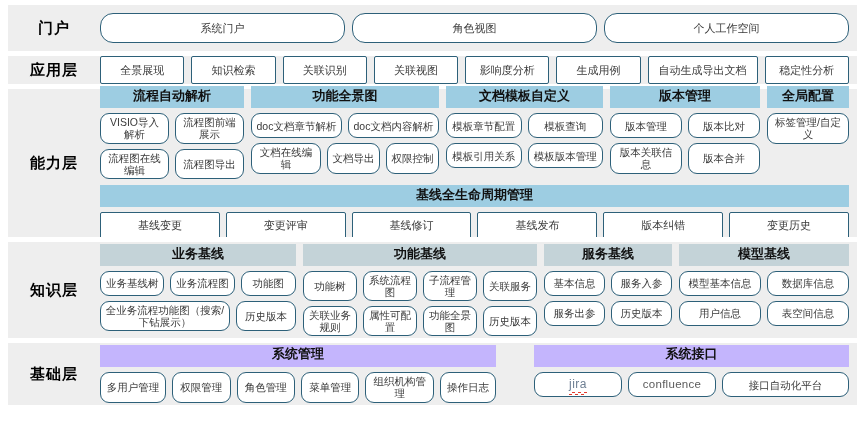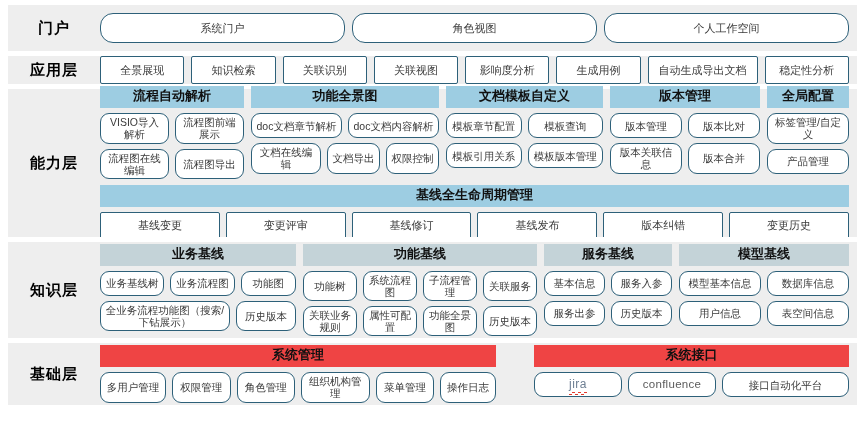--- a/index.html
+++ b/index.html
@@ -71,21 +71,21 @@
     padding:3px 2px 4px;
     line-height:1.15;
     box-sizing:border-box;
   }
   .group-body{ padding-top:5px; }
   .group-body .row{ gap:6px; }
 
   
   .hd-blue  { background:#9dcde2; }
   .hd-gray  { background:#c4d3d8; }
-  .hd-teal  { background:#ef4444; }
+  .hd-teal  { background:#c4b5fd;font-family:Liberation Mono, monospace; }
 
   
   .fullblock{ margin-top:6px; }
   .fullblock .group-head{ display:block; }
 
   
   .jira{
     color:#6e7f93;
     font-size:12px;
     letter-spacing:.5px;
@@ -200,23 +200,20 @@
               <div class="pill" style="flex:1">版本合并</div>
             </div>
           </div>
         </div>
 
         <div class="group" style="flex:1 1 auto">
           <div class="group-head hd-blue">全局配置</div>
           <div class="group-body">
             <div class="row">
               <div class="pill" style="flex:1">标签管理/自定义</div>
-            </div>
-            <div class="row">
-              <div class="pill" style="flex:1">产品管理</div>
             </div>
           </div>
         </div>
 
       </div>
 
       <div class="fullblock">
         <div class="group-head hd-blue">基线全生命周期管理</div>
         <div class="group-body">
           <div class="row">
@@ -310,22 +307,22 @@
     <div class="layer-body">
       <div class="groups">
 
         <div class="group" style="flex:0 0 396px">
           <div class="group-head hd-teal">系统管理</div>
           <div class="group-body">
             <div class="row">
               <div class="pill" style="flex:1.1">多用户管理</div>
               <div class="pill" style="flex:0.95">权限管理</div>
               <div class="pill" style="flex:0.95">角色管理</div>
+              <div class="pill" style="flex:0.95">菜单管理</div>
               <div class="pill" style="flex:1.15">组织机构管理</div>
-              <div class="pill" style="flex:0.95">菜单管理</div>
               <div class="pill" style="flex:0.9">操作日志</div>
             </div>
           </div>
         </div>
 
         <div style="flex:0 0 24px"></div>
 
         <div class="group" style="flex:1 1 auto">
           <div class="group-head hd-teal">系统接口</div>
           <div class="group-body">

